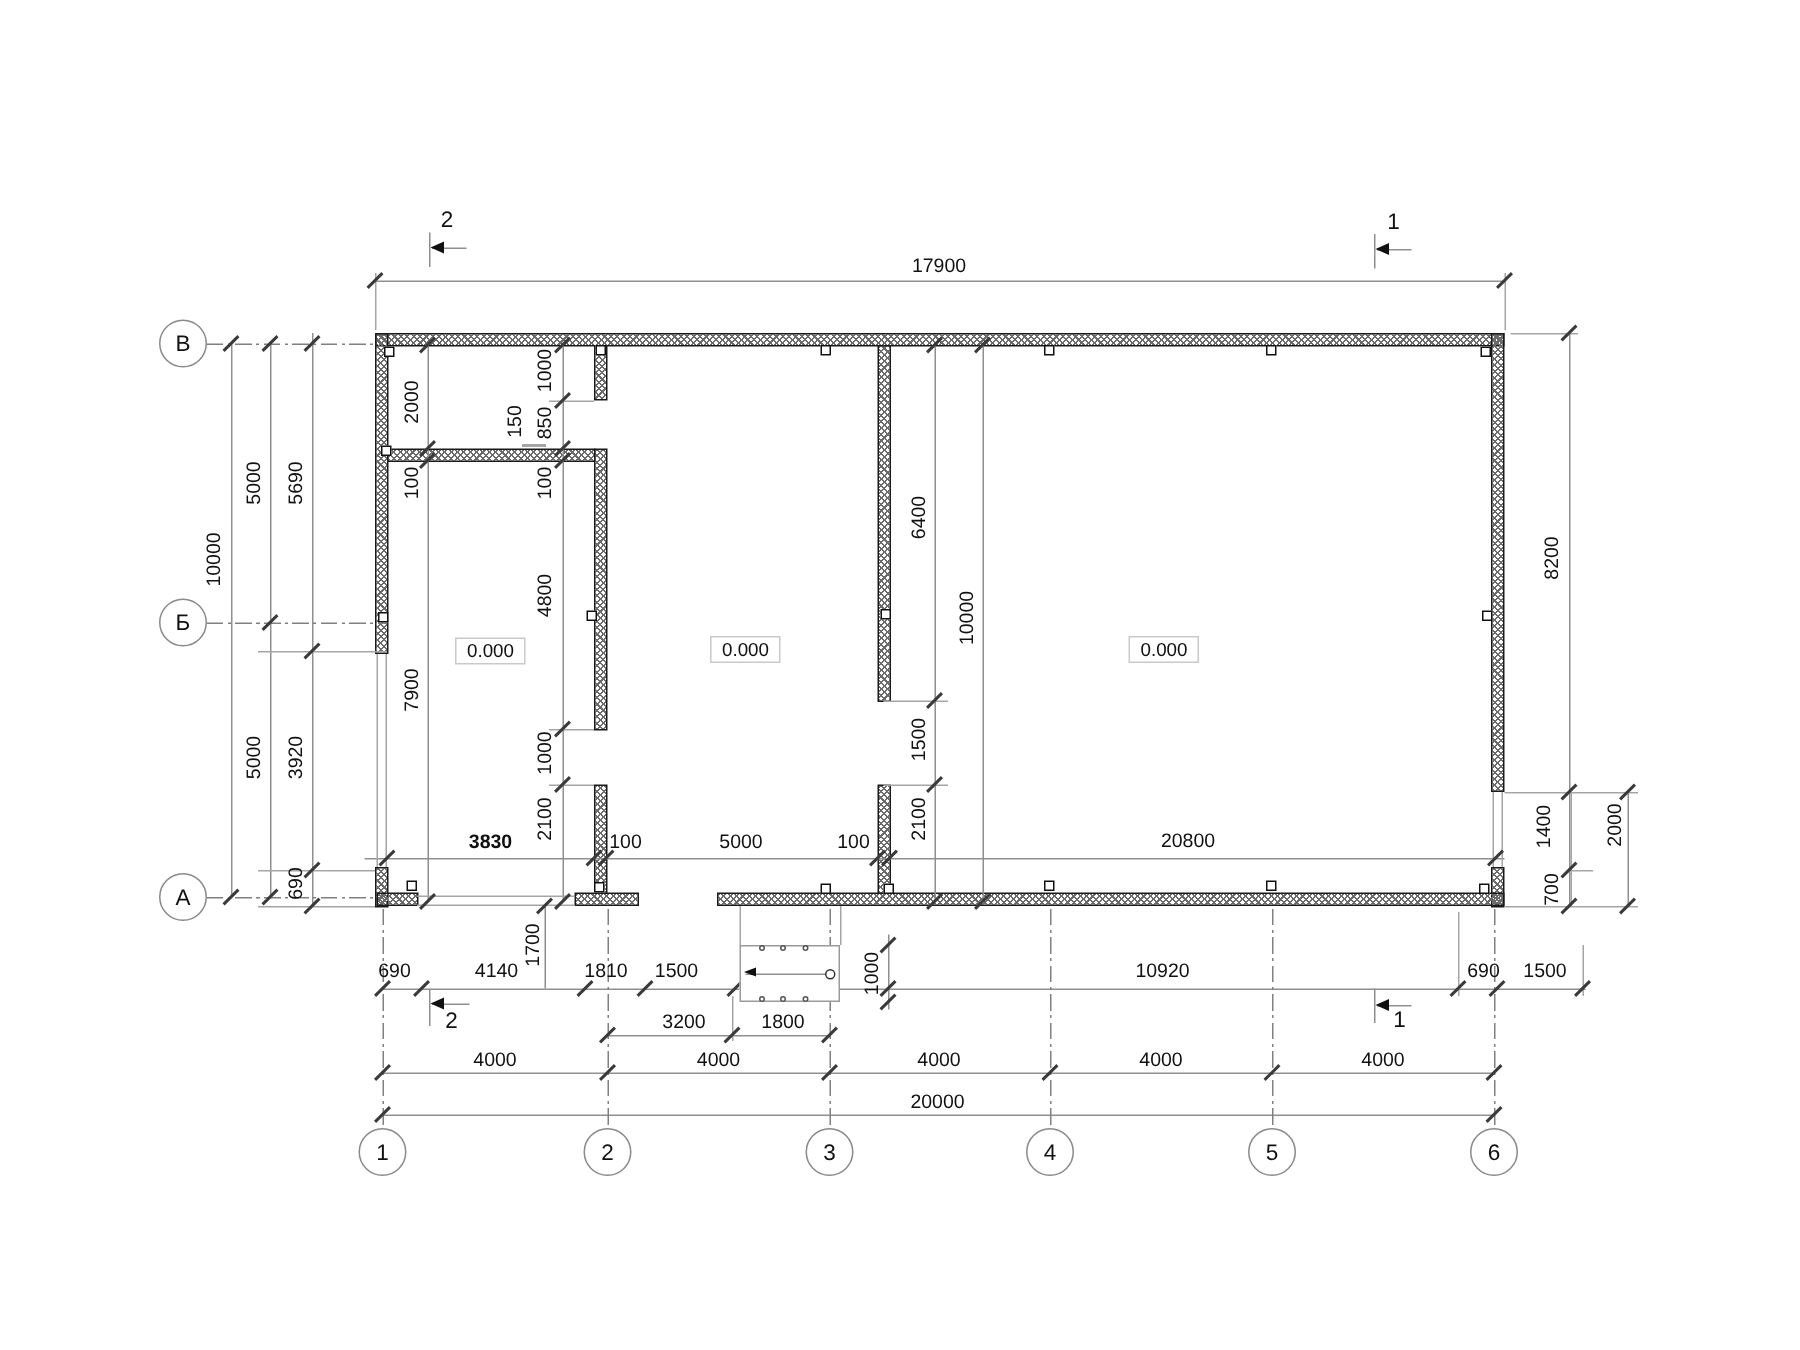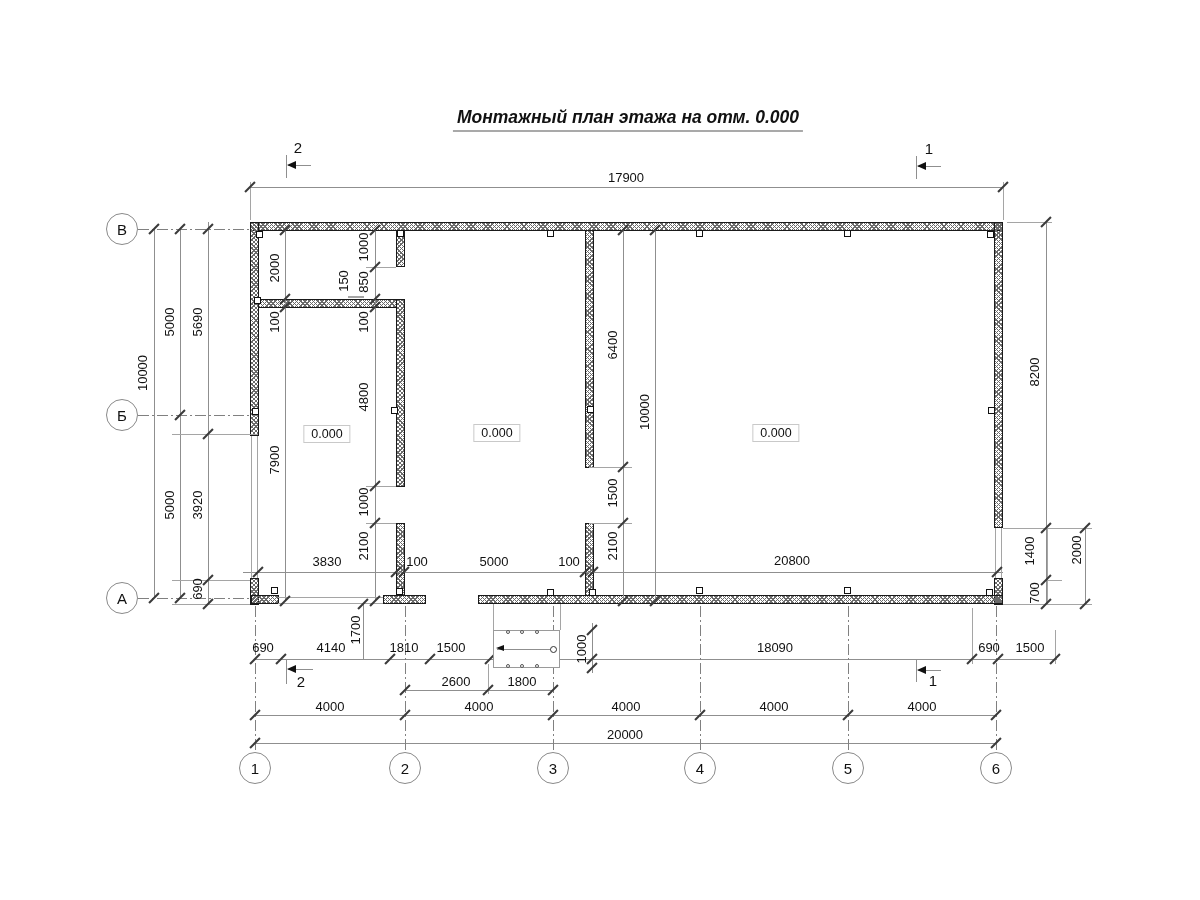--- a/index.html
+++ b/index.html
@@ -35,21 +35,20 @@
   .slopecirc{position:absolute;width:7px;height:7px;box-sizing:border-box;border:1px solid #333;
        border-radius:50%;background:#fff;}
   .title{position:absolute;left:628px;top:119px;transform:translate(-50%,-50%);
          font-size:17.5px;font-style:italic;font-weight:bold;white-space:nowrap;
          border-bottom:1.5px solid #555;padding:0 4px 3px 4px;}
 </style>
 </head>
 <body>
 
 <div id="plan">
-  <div class="title">Монтажный план этажа на отм. 0.000</div>
 <div class="wall" style="left: 250px; top: 222px; width: 753px; height: 9px;"></div>
     <div class="wall" style="left: 250px; top: 222px; width: 9px; height: 214px;"></div>
     <div class="wall" style="left: 250px; top: 578px; width: 9px; height: 27px;"></div>
     <div class="wall" style="left: 251px; top: 595px; width: 28px; height: 9px;"></div>
     <div class="wall" style="left: 994px; top: 222px; width: 9px; height: 306px;"></div>
     <div class="wall" style="left: 994px; top: 578px; width: 9px; height: 27px;"></div>
     <div class="wall" style="left: 478px; top: 595px; width: 525px; height: 9px;"></div>
     <div class="wall" style="left: 383px; top: 595px; width: 43px; height: 9px;"></div>
     <div class="wall" style="left: 258px; top: 299px; width: 139px; height: 9px;"></div>
     <div class="wall" style="left: 396px; top: 230px; width: 9px; height: 37px;"></div>
@@ -186,35 +185,35 @@
     <div class="sq" style="left: 988px; top: 407px;"></div>
     <div class="sq" style="left: 271px; top: 587px;"></div>
     <div class="sq" style="left: 396px; top: 588px;"></div>
     <div class="sq" style="left: 547px; top: 589px;"></div>
     <div class="sq" style="left: 589px; top: 589px;"></div>
     <div class="sq" style="left: 696px; top: 587px;"></div>
     <div class="sq" style="left: 844px; top: 587px;"></div>
     <div class="sq" style="left: 986px; top: 589px;"></div>
     <div class="sq" style="left: 254px; top: 297px;"></div>
     <div class="lbl" style="left: 626px; top: 177px;">17900</div>
-    <div class="lbl" style="left: 327px; top: 561px;">3830</div>
+    <div class="lbl" style="left: 327px; top: 561px; font-weight: bold;">3830</div>
     <div class="lbl" style="left: 417px; top: 561px;">100</div>
     <div class="lbl" style="left: 494px; top: 561px;">5000</div>
     <div class="lbl" style="left: 569px; top: 561px;">100</div>
     <div class="lbl" style="left: 792px; top: 560px;">20800</div>
     <div class="lbl" style="left: 263px; top: 647px;">690</div>
     <div class="lbl" style="left: 331px; top: 647px;">4140</div>
     <div class="lbl" style="left: 404px; top: 647px;">1810</div>
     <div class="lbl" style="left: 451px; top: 647px;">1500</div>
     <div class="lbl" style="left: 527px; top: 641px;">2500</div>
     <div class="lbl small" style="left: 527px; top: 657px;">1:12</div>
-    <div class="lbl" style="left: 775px; top: 647px;">18090</div>
+    <div class="lbl" style="left: 775px; top: 647px;">10920</div>
     <div class="lbl" style="left: 989px; top: 647px;">690</div>
     <div class="lbl" style="left: 1030px; top: 647px;">1500</div>
-    <div class="lbl" style="left: 456px; top: 681px;">2600</div>
+    <div class="lbl" style="left: 456px; top: 681px;">3200</div>
     <div class="lbl" style="left: 522px; top: 681px;">1800</div>
     <div class="lbl" style="left: 330px; top: 706px;">4000</div>
     <div class="lbl" style="left: 479px; top: 706px;">4000</div>
     <div class="lbl" style="left: 626px; top: 706px;">4000</div>
     <div class="lbl" style="left: 774px; top: 706px;">4000</div>
     <div class="lbl" style="left: 922px; top: 706px;">4000</div>
     <div class="lbl" style="left: 625px; top: 734px;">20000</div>
     <div class="lbl rot" style="left: 142px; top: 373px;">10000</div>
     <div class="lbl rot" style="left: 169px; top: 322px;">5000</div>
     <div class="lbl rot" style="left: 169px; top: 505px;">5000</div>

